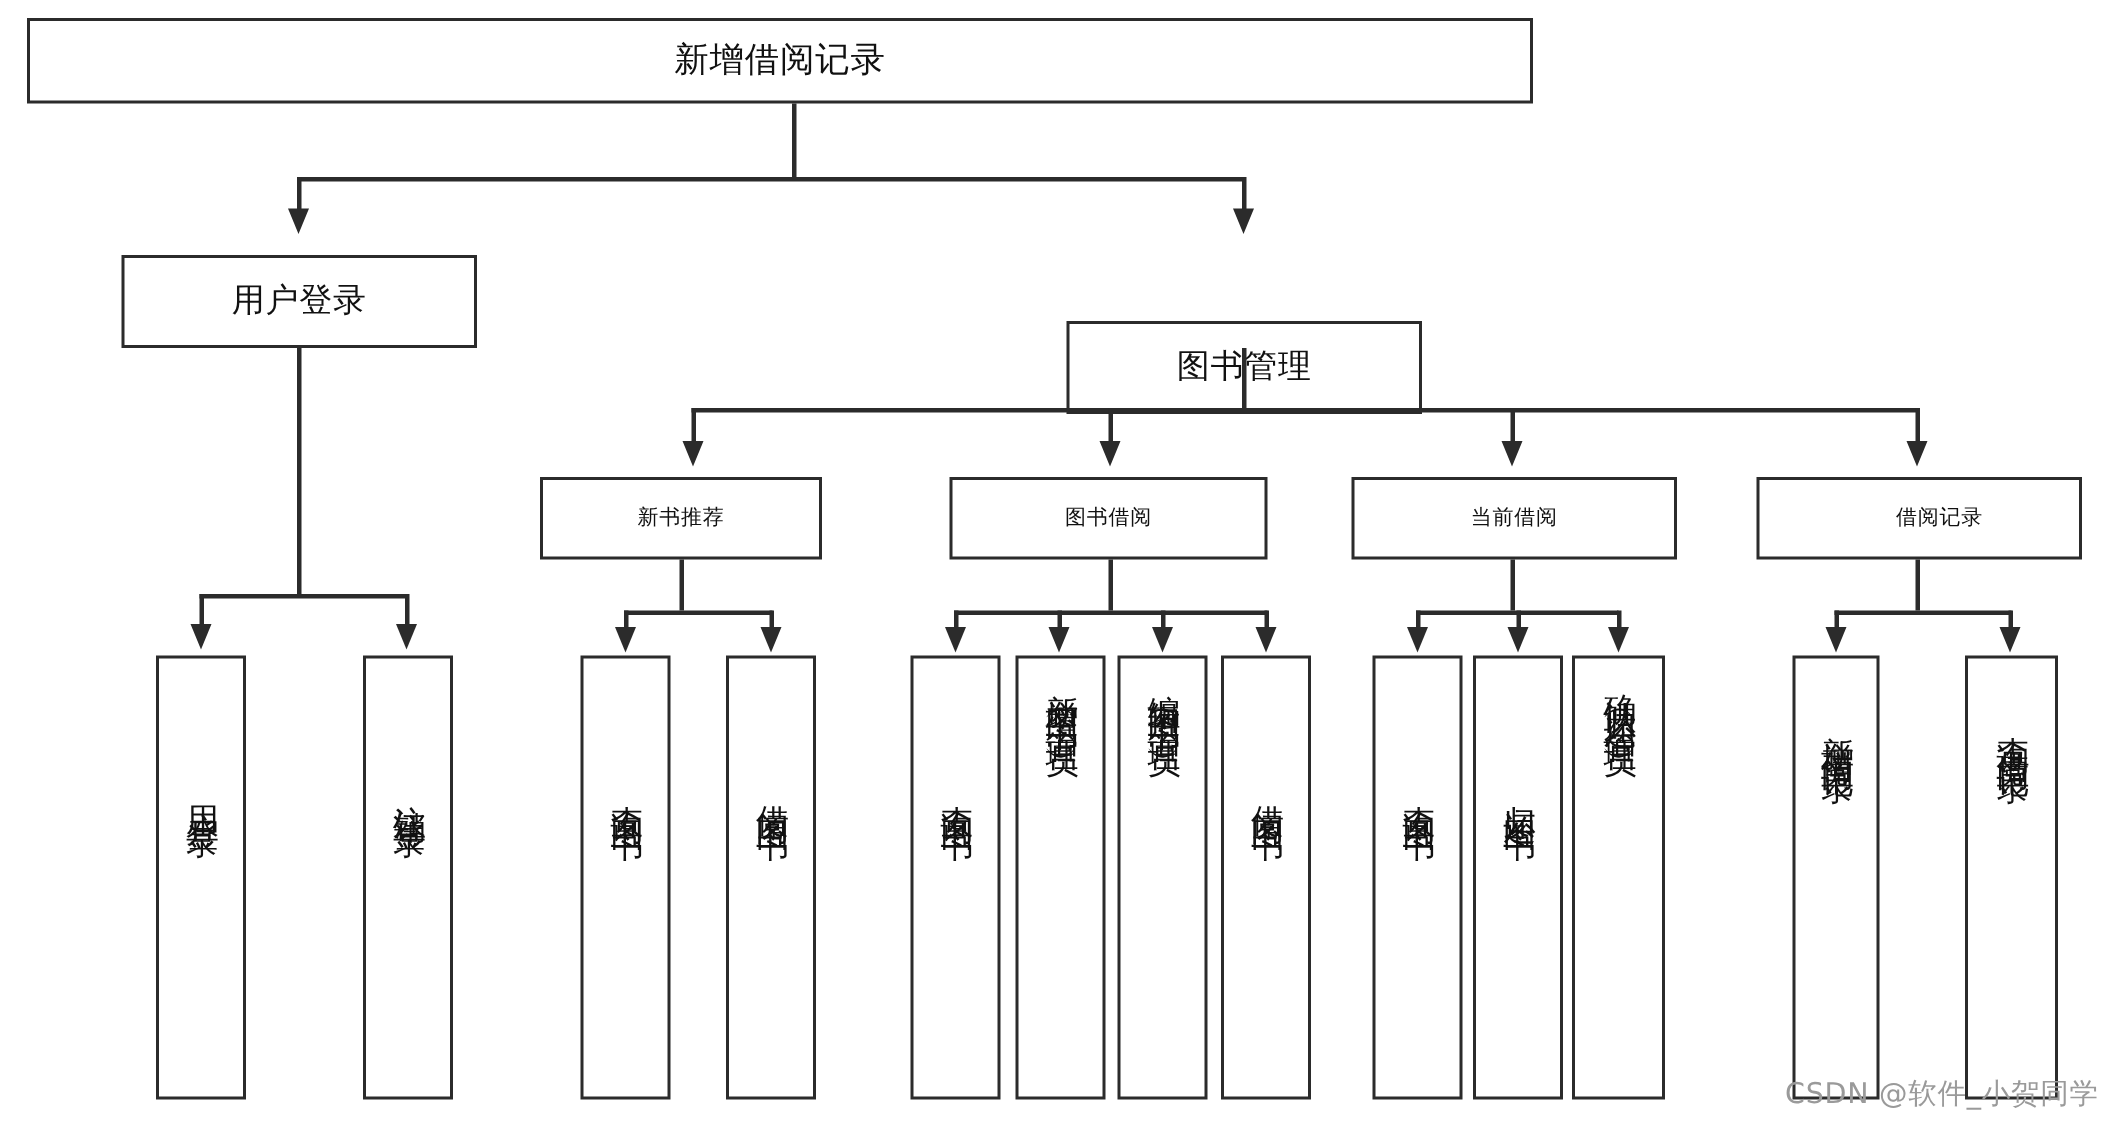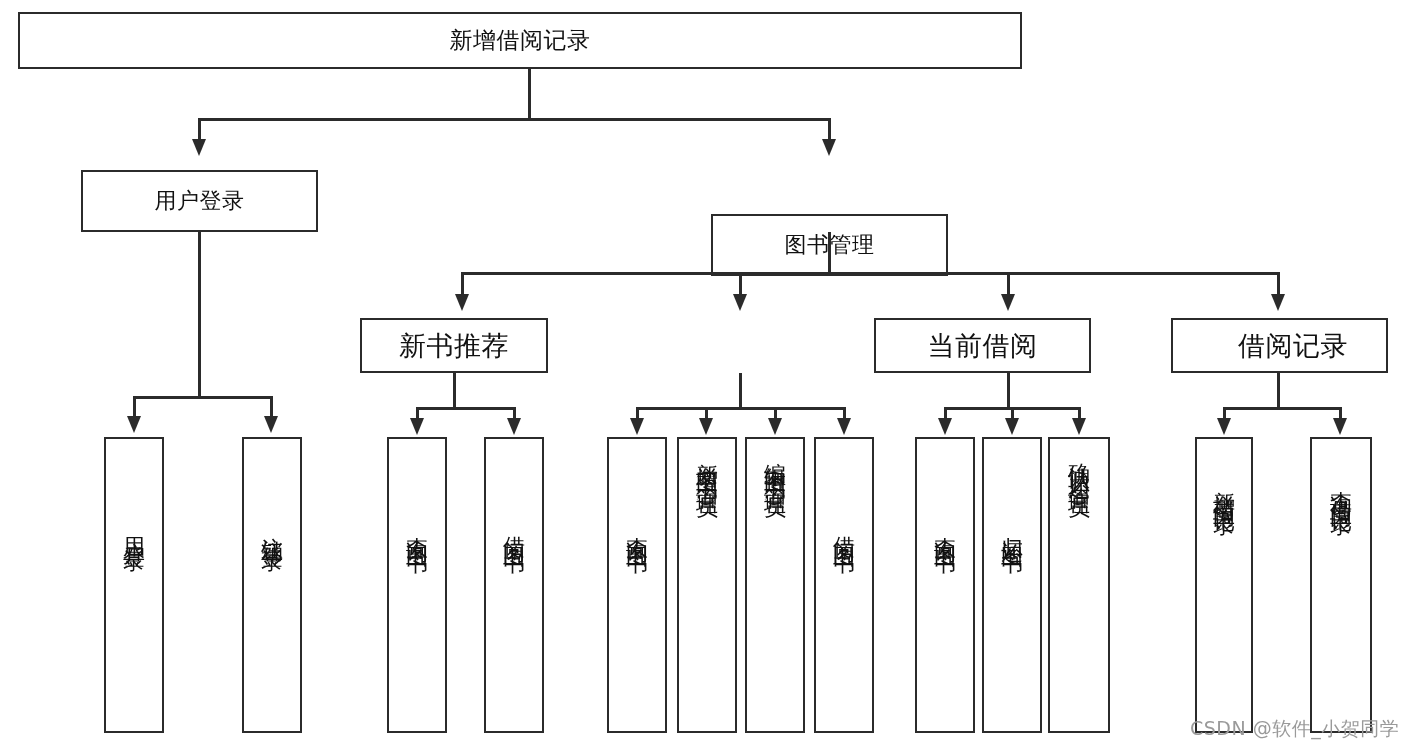--- a/index.html
+++ b/index.html
@@ -31,21 +31,21 @@
     text-align: center;
   }
   .node .label {
     display: block;
     letter-spacing: 0.5px;
     color: #111111;
     line-height: 1.18;
   }
   .node.root .label   { font-size: 23px; }
   .node.lvl1 .label   { font-size: 22px; }
-  .node.lvl2 .label   { font-size: 27px; }
+  .node.lvl2 .label   { font-size: 14px; }
 
   
   .node.leaf {
     align-items: flex-start;
     justify-content: center;
     padding-top: 0;
   }
   .node.leaf .label {
     writing-mode: vertical-rl;
     text-orientation: upright;
@@ -130,21 +130,24 @@
 
   <div class="vline" style="left:1007px; top:272px; height:24px;"></div>
   <div class="arrow" style="left:1000.7px; top:294px;"></div>
 
   <div class="vline" style="left:1277px; top:272px; height:24px;"></div>
   <div class="arrow" style="left:1270.7px; top:294px;"></div>
 
   <div class="node lvl2" style="left:360px; top:318px; width:188px; height:55px;">
     <span class="label">新书推荐</span>
   </div>
-  <div class="node lvl2" style="left:874px; top:318px; width:217px; height:55px;">
+  <div class="node lvl2" style="left:633px; top:318px; width:212px; height:55px;">
+    <span class="label">图书借阅</span>
+  </div>
+  <div class="node lvl2" style="left:901px; top:318px; width:217px; height:55px;">
     <span class="label">当前借阅</span>
   </div>
   <div class="node lvl2" style="left:1171px; top:318px; width:217px; height:55px;padding-left:27px;">
     <span class="label">借阅记录</span>
   </div>
 
   <div class="vline" style="left:453px; top:373px; height:34px;"></div>
   <div class="hline" style="left:416px; top:407px; width:99px;"></div>
   <div class="vline" style="left:416px; top:407px; height:13px;"></div>
   <div class="arrow" style="left:409.7px; top:418px;"></div>

